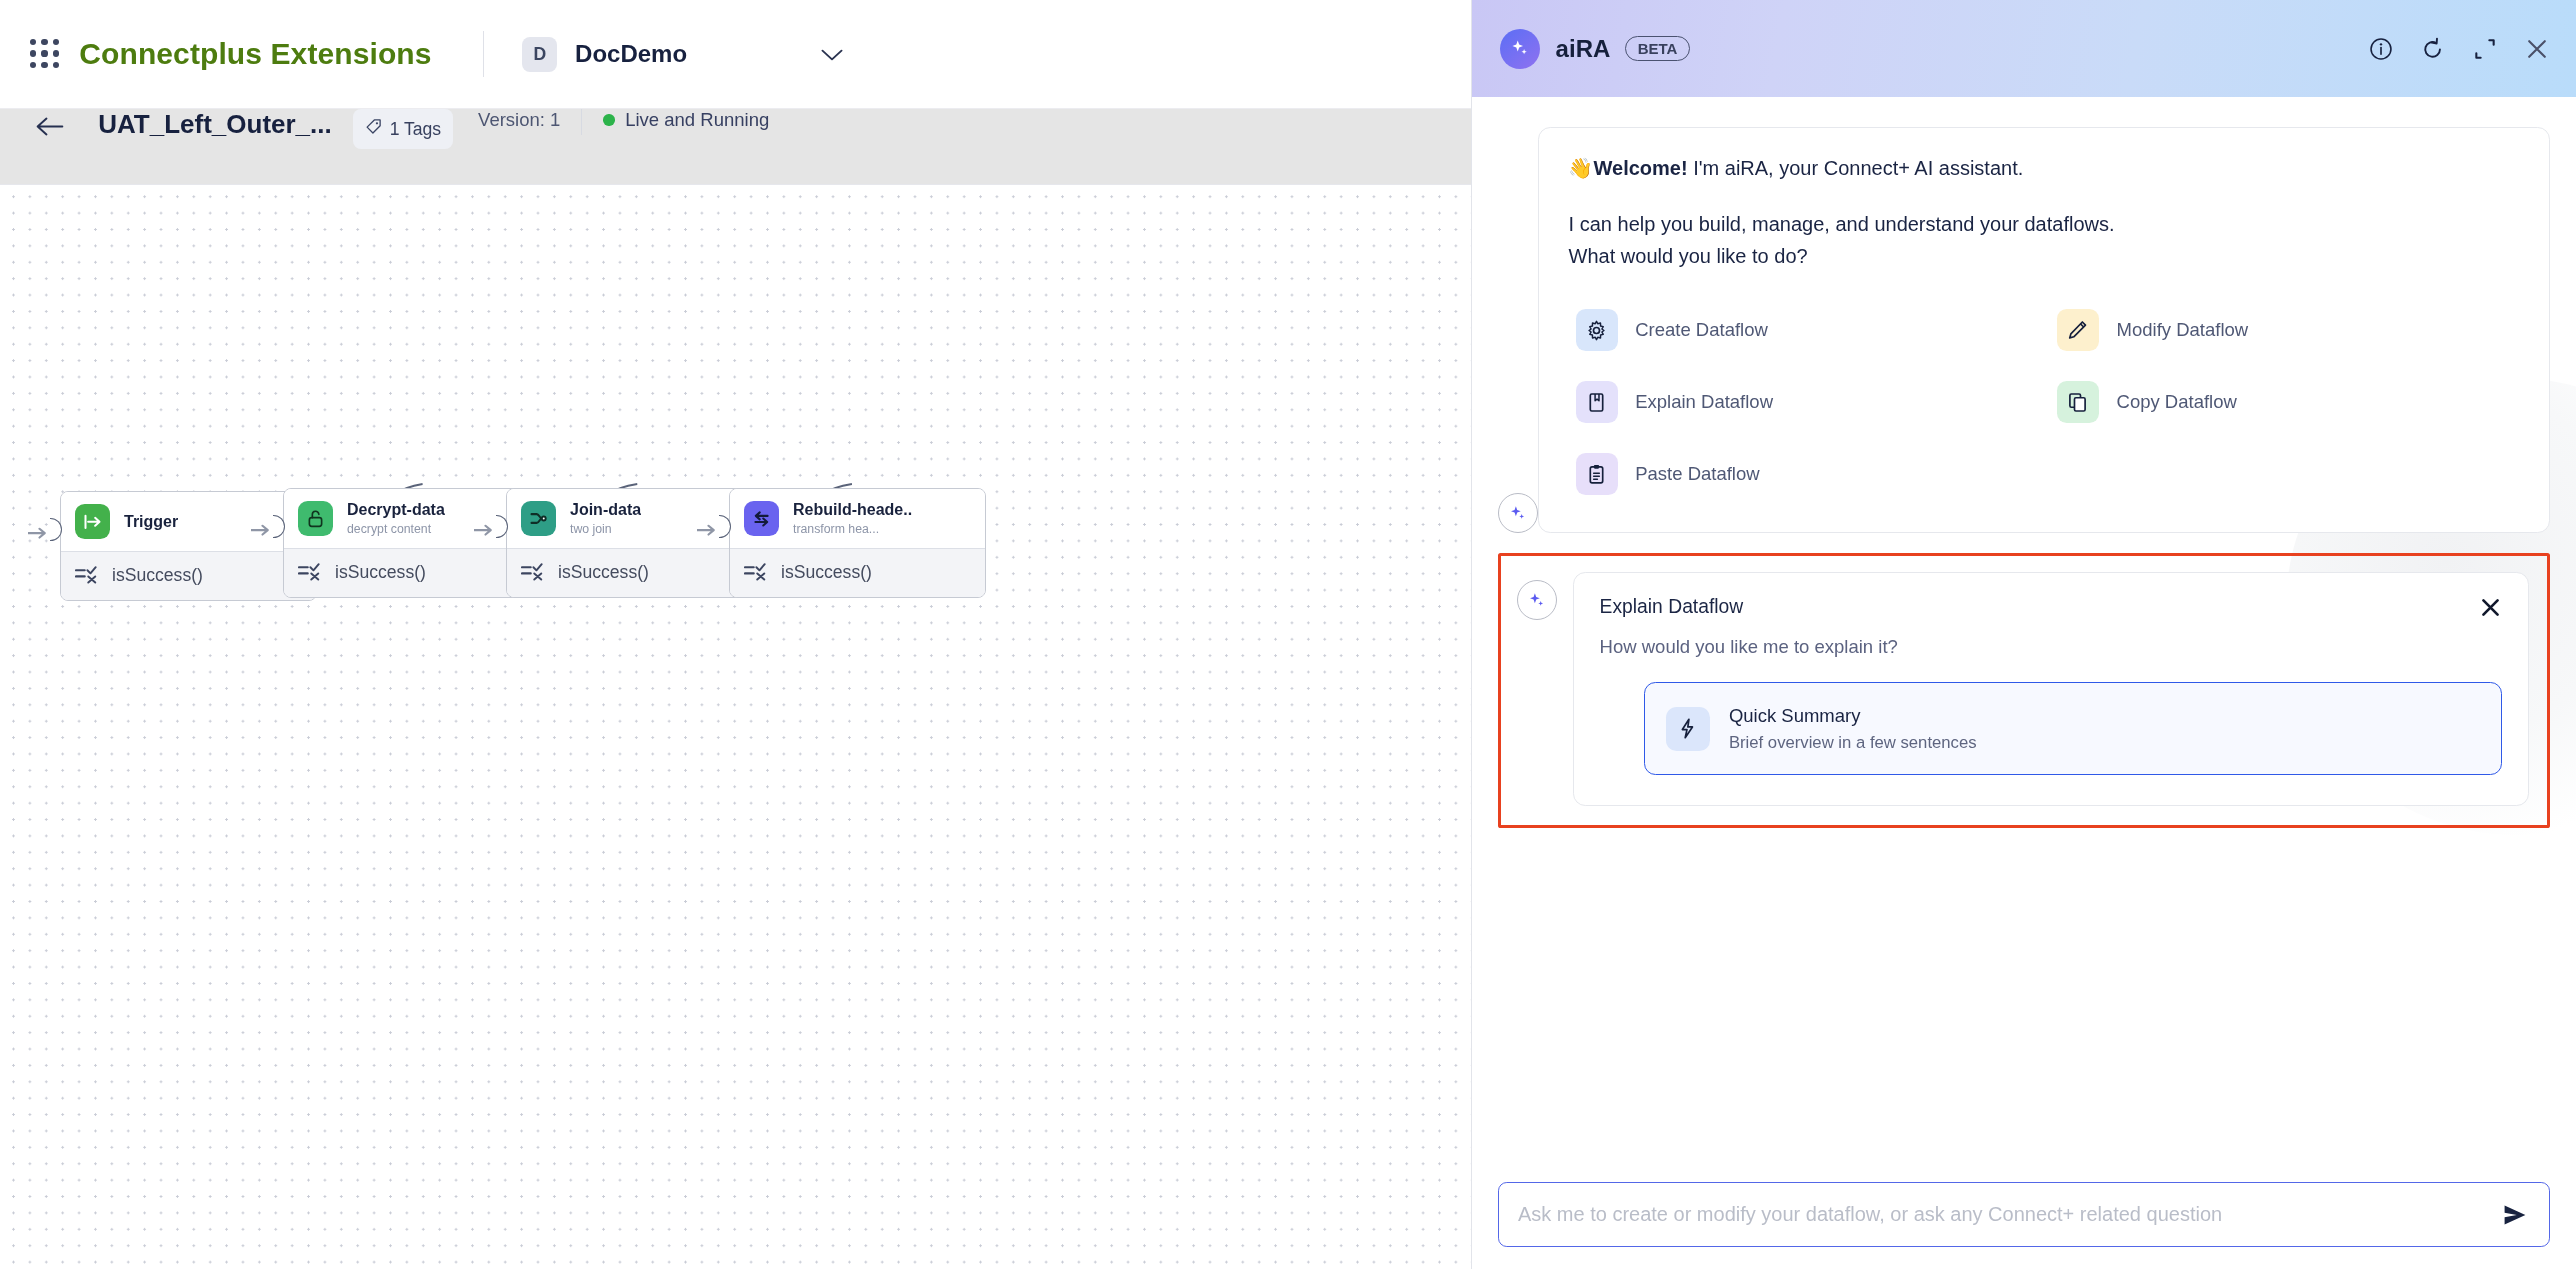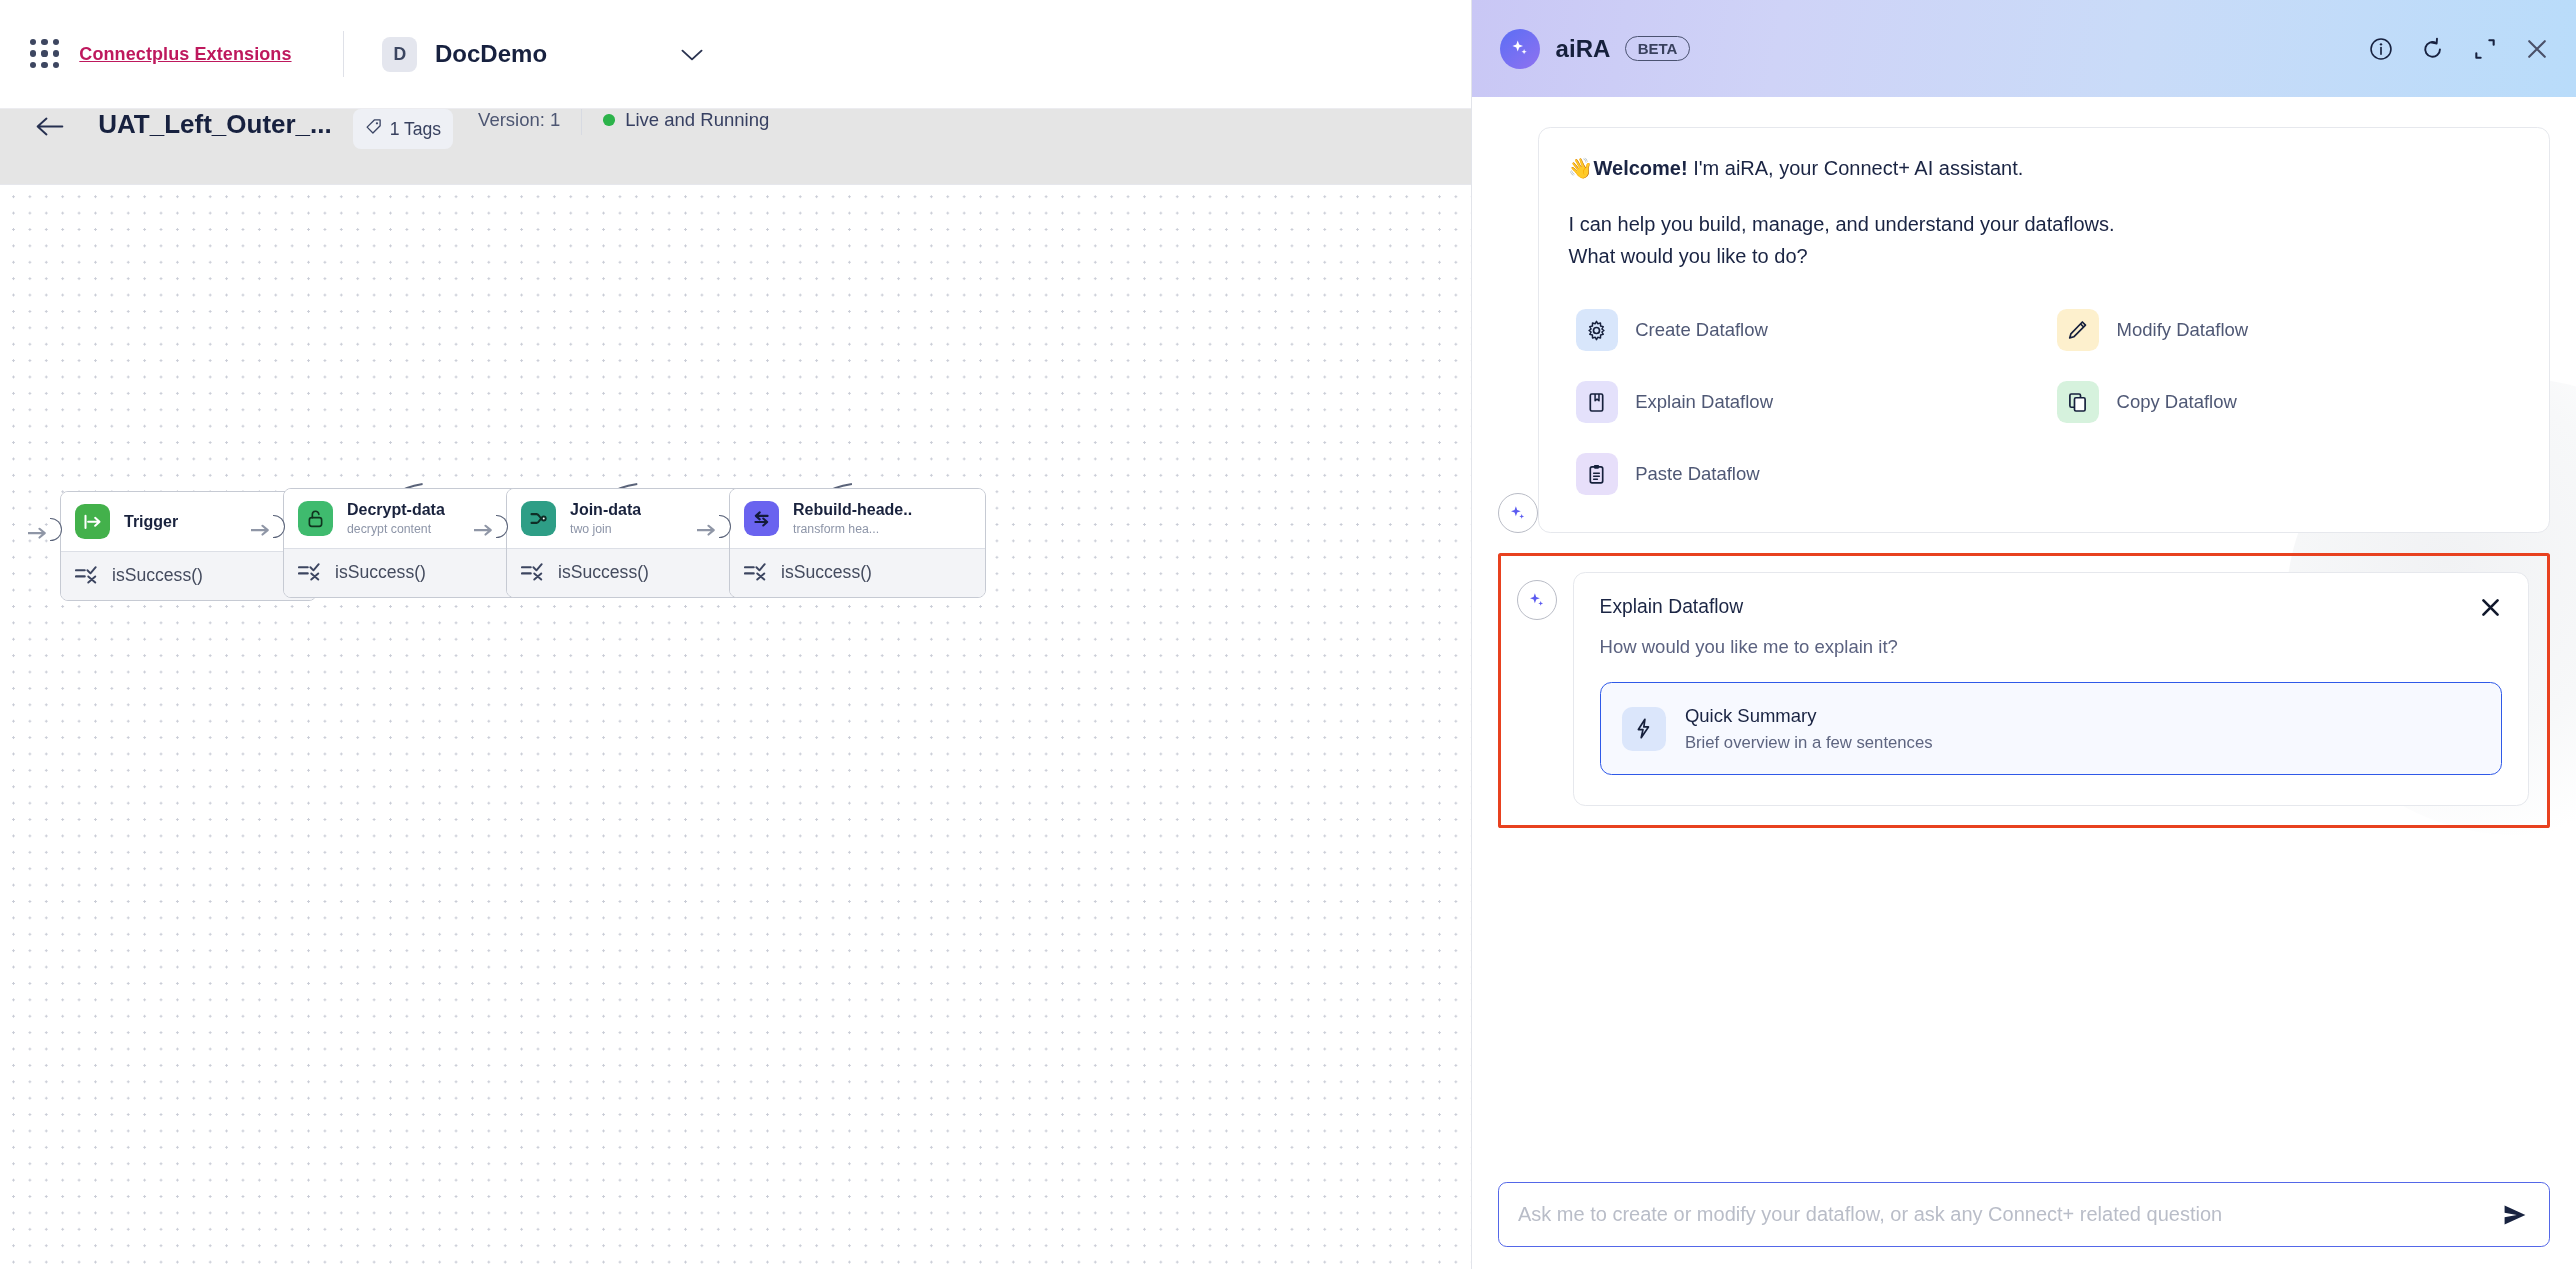--- a/index.html
+++ b/index.html
@@ -25,21 +25,21 @@
     height: 109px; flex: 0 0 109px;
     display: flex; align-items: center;
     padding-left: 30px;
     background: #fff;
     border-bottom: 0.9px solid #ececf0;
   }
   .grid-icon { width: 30px; height: 30px; display: grid;
     grid-template-columns: repeat(3, 1fr); grid-template-rows: repeat(3, 1fr);
     gap: 4.4px; margin-right: 19.3px; }
   .grid-icon i { display:block; width: 6.2px; height: 6.2px; border-radius: 50%; background: #3d4660; }
-  .brand-title { font-size: 18px; font-weight: 700; color: #be185d; letter-spacing: 0.1px; white-space: nowrap; text-decoration: underline; }
+  .brand-title { font-size: 30px; font-weight: 700; color: #4d7c0f; letter-spacing: 0.1px; white-space: nowrap; }
   .topbar-sep { width: 0.9px; height: 46px; background: #dfe1e8; margin: 0 39px 0 51px; }
   .ws-avatar {
     width: 35px; height: 35px; border-radius: 8px; background: #e4e6ee;
     display: flex; align-items: center; justify-content: center;
     font-size: 17.6px; font-weight: 600; color: #3b4560; margin-right: 17.6px;
   }
   .ws-name { font-size: 24px; font-weight: 700; color: #17213f; white-space: nowrap; }
   .ws-caret { margin-left: 132px; color: #2a3350; font-size: 26px; line-height: 1; }
 
   
@@ -190,21 +190,21 @@
   .explain-top { display: flex; align-items: flex-start; }
   .explain-ttl { font-size: 19.3px; color: #1b2544; font-weight: 400; }
   .explain-x { margin-left: auto; font-size: 24.6px; font-weight: 700; color: #11182c; line-height: .9; }
   .explain-sub { font-size: 18.5px; color: #5b6280; margin-top: 14px; }
 
   .opt {
     margin-top: 24.6px; border: 0.9px solid #e3e5eb; border-radius: 11.4px;
     background: #fff; padding: 21px 21px;
     display: flex; align-items: center; gap: 19.3px;
   }
-  .opt.selected { border: 1.8px solid #2f59e8; background: #f7f9ff; }
+  .opt.selected { border: 1.8px solid #2f59e8; background: #f7f9ff; margin-left: 44px; }
   .opt-ico { width: 44px; height: 44px; border-radius: 10.6px; flex: 0 0 44px;
     display: flex; align-items: center; justify-content: center; }
   .opt-ttl { font-size: 18.5px; color: #192342; line-height: 1.3; }
   .opt-desc { font-size: 16.7px; color: #5e6party; color: #5e6580; margin-top: 4.4px; }
 
   
   .composer { flex: 0 0 auto; padding: 0 26px 23px 26px; position: relative; }
   .composer-box {
     height: 65px; border: 1.8px solid #5467e8; border-radius: 8.8px;
     background: #fff; display: flex; align-items: center; padding: 0 19.3px;

